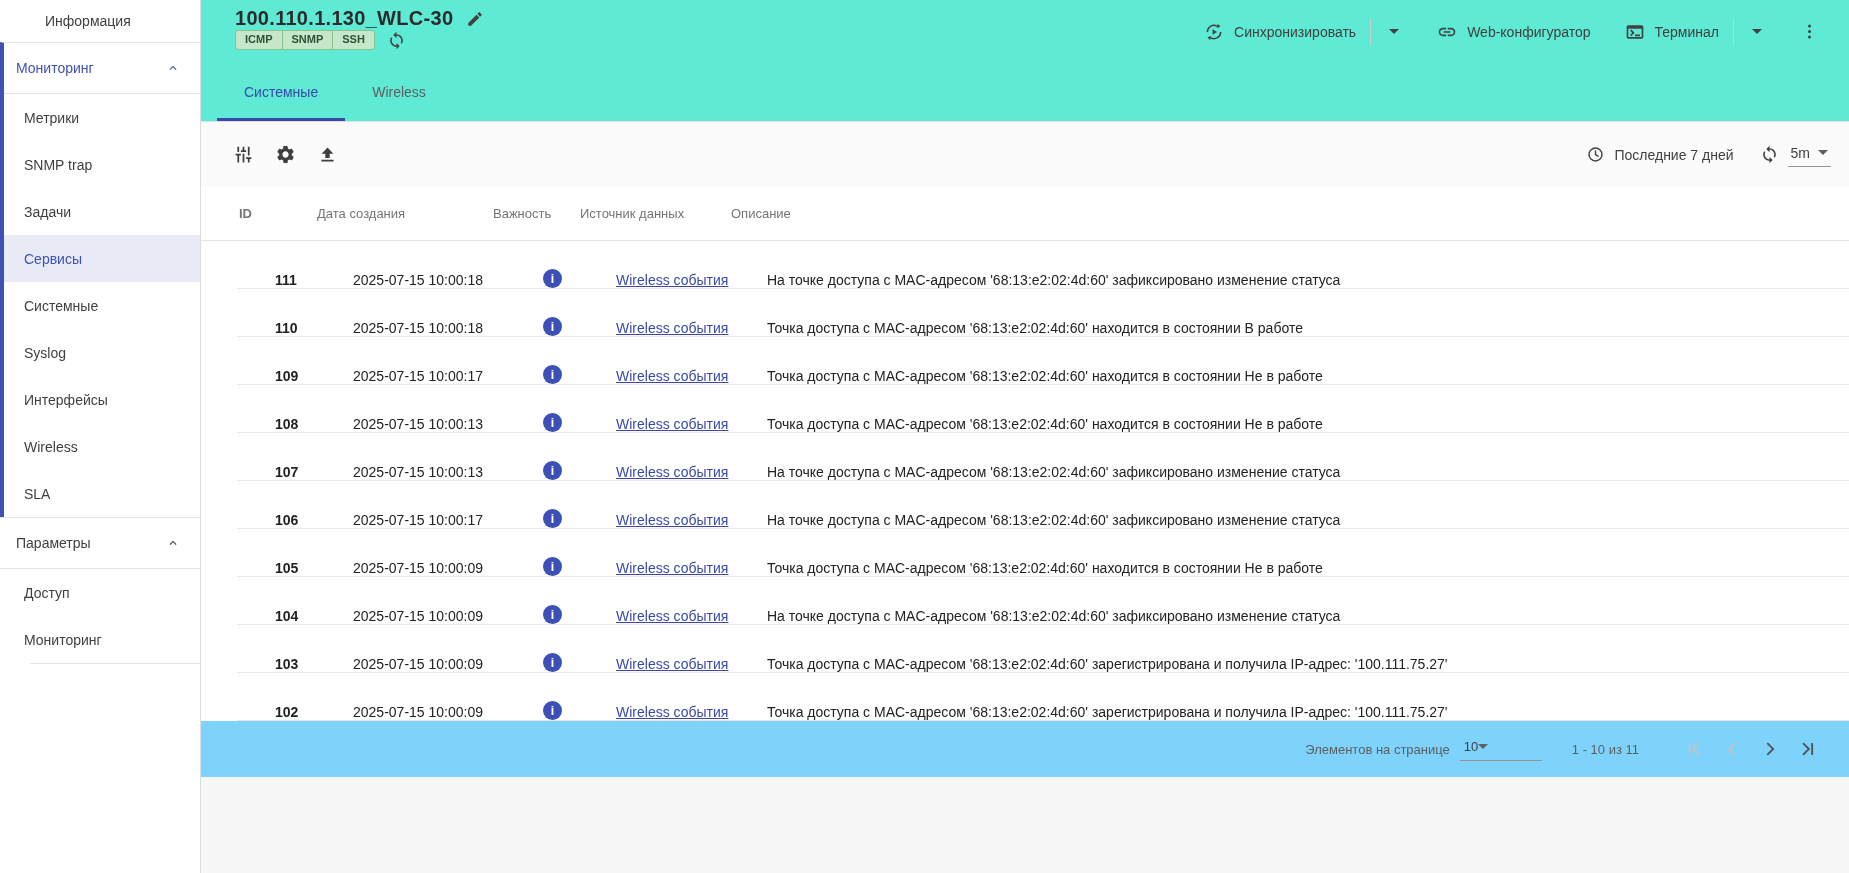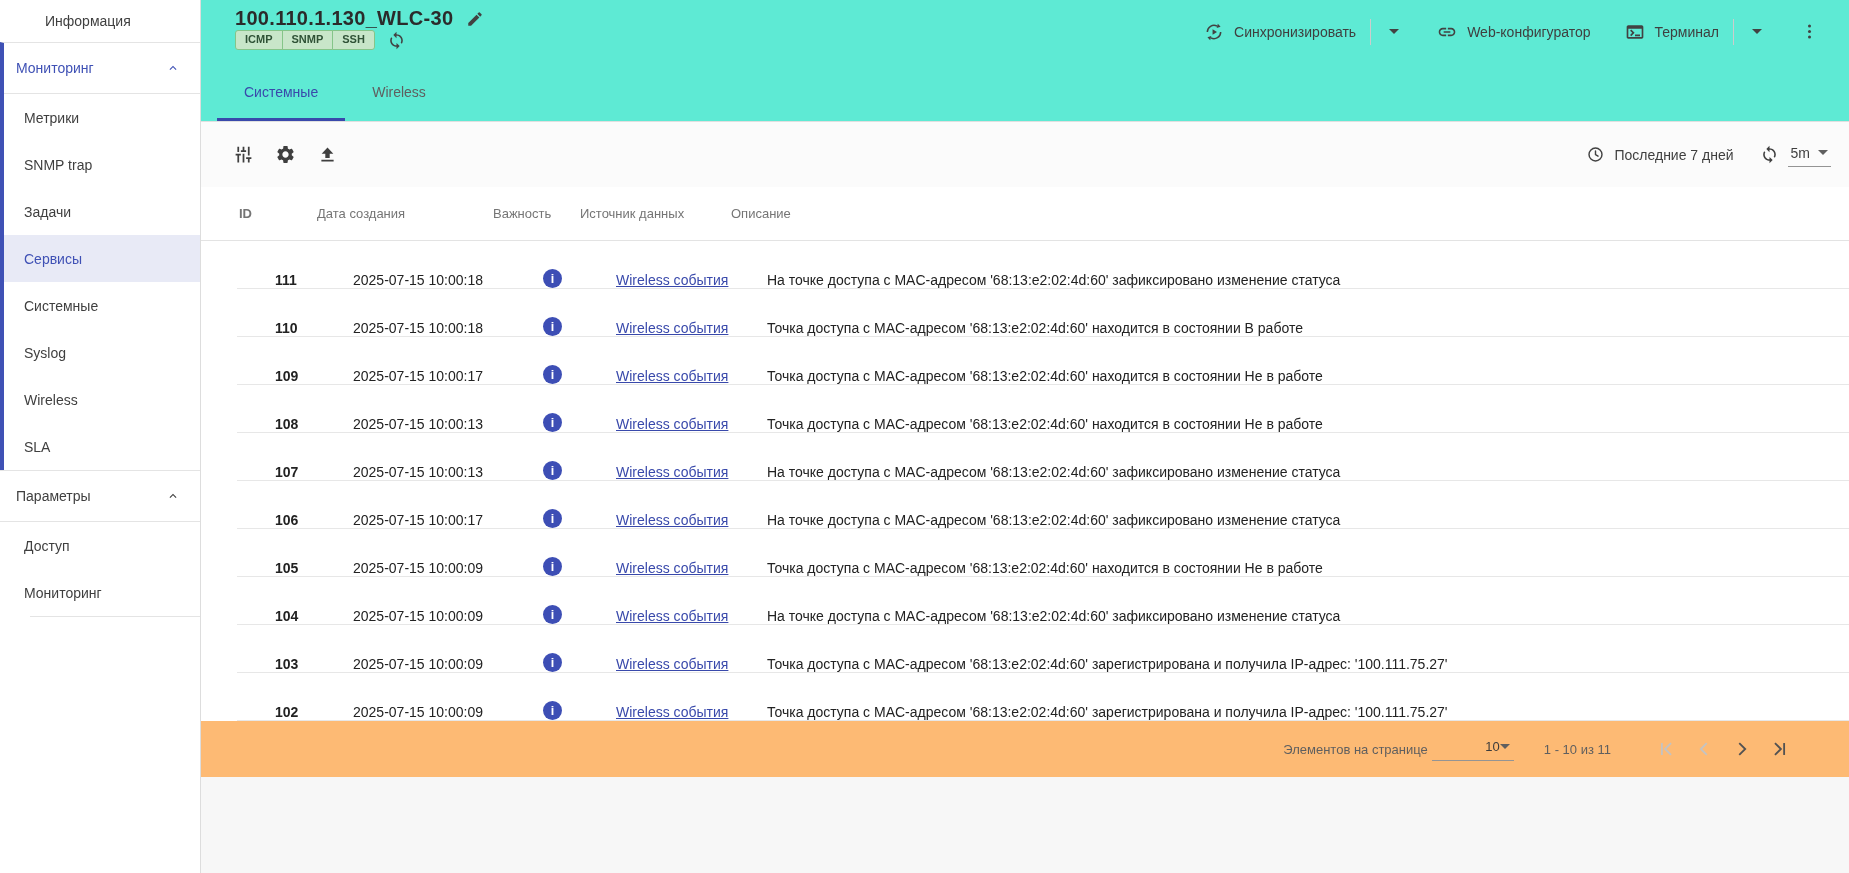--- a/index.html
+++ b/index.html
@@ -74,22 +74,22 @@
   .col-desc { flex: 1; min-width: 0; overflow: hidden; text-overflow: ellipsis; }
   .trow { display: flex; align-items: flex-end; height: 48px; padding: 0 24px; font-size: 14px; color: #222; border-bottom: 1px solid #e7e7e7; margin-left: 36px; }
   .trow .col-sev { display: flex; padding-left: 28px; }
   .info-icon {
     width: 19px; height: 19px; border-radius: 50%; background: #3d4eb5; color: #fff;
     display: flex; align-items: center; justify-content: center; font-size: 12.5px; font-weight: 700;
   }
   .info-icon::before { content: "i"; }
   .src-link { color: #3949ab; text-decoration: underline; cursor: pointer; }
 
-  .pagination { display: flex; align-items: center; justify-content: flex-end; height: 56px; padding-right: 56px; font-size: 13px; color: #5f5f5f; background: #fdba74; }
-  .pp-select { display: flex; align-items: center; justify-content: flex-end; width: 82px; border-bottom: 1px solid #949494; padding: 2px 4px 6px; margin-left: 4px; color: #3c3c3c; cursor: pointer; }
+  .pagination { display: flex; align-items: center; justify-content: flex-end; height: 56px; padding-right: 28px; font-size: 13px; color: #5f5f5f; background: #7dd3fc; }
+  .pp-select { display: flex; align-items: center; justify-content: flex-start; width: 82px; border-bottom: 1px solid #949494; padding: 2px 4px 6px; margin-left: 10px; color: #3c3c3c; cursor: pointer; }
   .p-range { margin-left: 30px; color: #5f5f5f; }
   .pager { display: flex; align-items: center; gap: 12px; margin-left: 42px; }
   .pager-btn { width: 26px; height: 26px; display: flex; align-items: center; justify-content: center; background: none; border: none; cursor: pointer; color: #525252; }
   .pager-btn.disabled { color: #c3c3c3; }
 
   .below-card { flex: 1; background: #f7f7f7; }
 </style>
 </head>
 <body>
 
@@ -105,20 +105,21 @@
               <path d="M7.41 15.41 12 10.83l4.59 4.58L18 14l-6-6-6 6z"></path>
             </svg>
           </span>
         </div>
         <div class="side-item">Метрики</div>
         <div class="side-item">SNMP trap</div>
         <div class="side-item">Задачи</div>
         <div class="side-item selected">Сервисы</div>
         <div class="side-item">Системные</div>
         <div class="side-item">Syslog</div>
+        <div class="side-item">Интерфейсы</div>
         <div class="side-item">Wireless</div>
         <div class="side-item">SLA</div>
       </div>
       <div class="side-section">
         <div class="side-header">
           <span>Параметры</span>
           <span class="chev">
             <svg viewBox="0 0 24 24" width="14" height="14" fill="currentColor">
               <path d="M7.41 15.41 12 10.83l4.59 4.58L18 14l-6-6-6 6z"></path>
             </svg>

